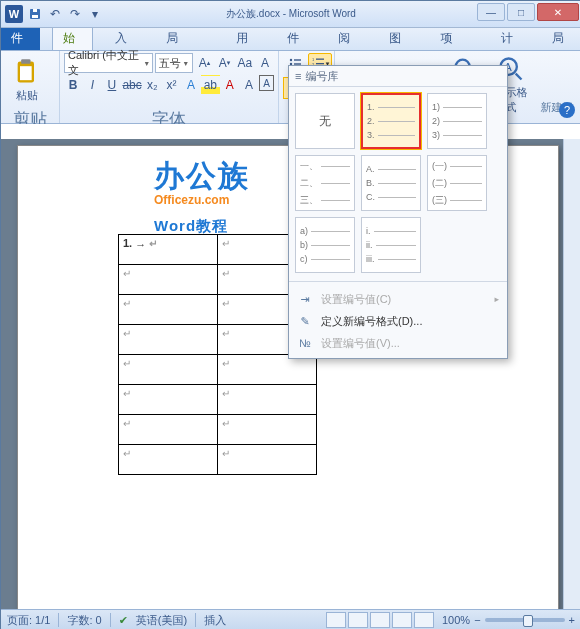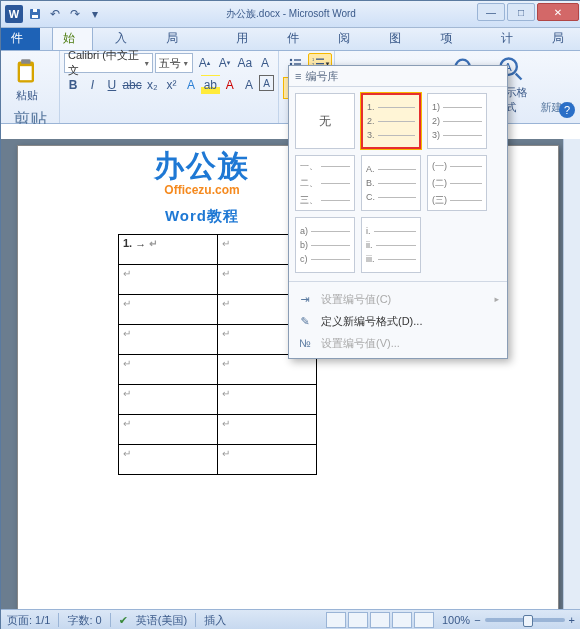--- a/index.html
+++ b/index.html
@@ -40,21 +40,21 @@
 .list-btn{width:22px;height:20px;border:1px solid transparent;display:flex;align-items:center;justify-content:center;cursor:pointer}
 .list-btn.bullets svg,.list-btn.number svg{width:14px;height:14px}
 .list-btn.number{border:1px solid #f5b800;background:#ffe9a8;border-radius:2px}
 
 .right-btns{position:absolute;right:2px;top:2px;display:flex;gap:2px}
 
 .ruler{height:16px;background:#fff;border-bottom:1px solid #bcc9da;position:relative}
 
 .docarea{position:absolute;top:138px;left:0;right:0;bottom:20px;background:#6b7d8f;overflow:hidden}
 .page{position:absolute;left:16px;top:6px;width:540px;height:640px;background:#fff;border:1px solid #888;box-shadow:2px 2px 6px rgba(0,0,0,.3)}
-.logo{position:absolute;left:136px;top:0;text-align:center}
+.logo{position:absolute;left:136px;top:10px;text-align:left}
 .logo-main{font-size:30px;font-weight:bold;color:#1e78d4;letter-spacing:2px}
 .logo-sub{font-size:12px;color:#f58a1f;font-weight:bold;margin-top:-4px}
 .logo-foot{font-size:15px;color:#1e78d4;font-weight:bold;margin-top:10px;letter-spacing:1px}
 .tbl{position:absolute;left:100px;top:88px;border-collapse:collapse}
 .tbl td{border:1px solid #000;width:90px;height:25px;font-size:11px;padding:2px 4px;vertical-align:top;position:relative}
 .tbl td .cellmark{color:#999;font-size:10px}
 .cell1{font-weight:bold}
 
 .gallery{position:absolute;z-index:50;left:287px;top:64px;width:218px;background:#f7f9fc;border:1px solid #8a9db5;box-shadow:3px 3px 8px rgba(0,0,0,.3)}
 .gal-title{height:20px;border-bottom:1px solid #d0d8e4;display:flex;align-items:center;padding:0 6px;font-size:11px;color:#5a6b85;gap:4px}
@@ -163,20 +163,21 @@
             </div>
           <div class="sm-btn">x₂</div>
           <div class="sm-btn">x²</div>
           <div class="sm-btn" style="color:#2b7fd4">A</div>
           <div class="sm-btn" style="background:linear-gradient(transparent 60%,#ffeb3b 60%)">ab</div>
           <div class="sm-btn" style="color:#c00">A</div>
           <div class="sm-btn">A</div>
           <div class="sm-btn" style="border:1px solid #666;width:14px;height:14px;font-size:10px">A</div>
         </div>
       </div>
+      <div class="group-label">字体</div>
     </div>
 
     <div class="group" style="flex:0 0 auto;padding-right:2px">
       <div class="group-body" style="flex-direction:column;align-items:flex-start;gap:2px">
         <div class="para-btns">
           <div class="list-btn bullets">
               <svg viewBox="0 0 14 14">
                 <circle cx="3" cy="3" r="1.2" fill="#3b5a8a"></circle>
                 <rect x="6" y="2.3" width="7" height="1.4" fill="#3b5a8a"></rect>
                 <circle cx="3" cy="7" r="1.2" fill="#3b5a8a"></circle>

